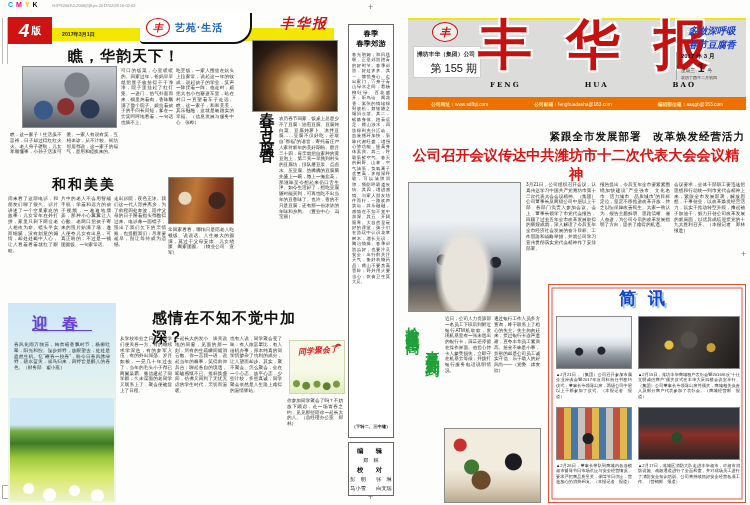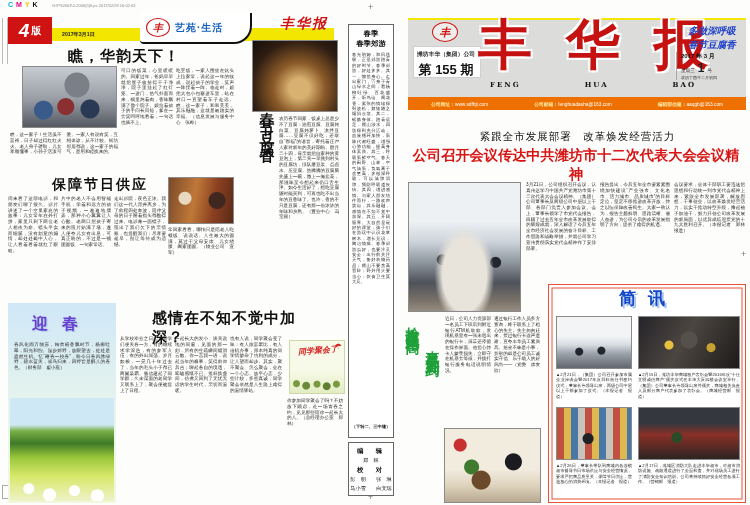--- a/index.html
+++ b/index.html
@@ -61,21 +61,21 @@
   .outing-title{left:350px;top:29px;width:42px;text-align:center;font-size:7.4px;font-weight:bold;line-height:1.35;color:#111;}
   .outing-body{left:352px;top:52px;width:38px;height:368px;font-size:4.3px;}
   .outing-jump{left:350px;top:424px;width:42px;text-align:center;font-size:4.3px;font-weight:bold;}
   .credits-box{left:348px;top:442px;width:46px;height:54px;border:1px solid #666;background:#fff;box-sizing:border-box;
                display:flex;flex-direction:column;align-items:center;justify-content:center;gap:1.5px;}
   .credits-box .lab{font-size:6.4px;font-weight:bold;letter-spacing:3px;color:#111;}
   .credits-box .nm{font-size:5.2px;color:#222;}
   
   .spring-box{left:8px;top:303px;width:108px;height:200px;background:linear-gradient(180deg,#cfe7f7 0%,#e8f5ec 55%,#f2f8dc 100%);}
   .spring-title{left:18px;top:314px;width:88px;text-align:center;font-size:16px;font-weight:bold;letter-spacing:14px;
-                color:#6a3fd0;text-shadow:1.2px 1.2px 0 #aed4ee;}
+                color:#6a3fd0;text-shadow:1.2px 1.2px 0 #aed4ee;text-decoration:underline;}
   .spring-body{left:14px;top:342px;width:96px;height:54px;font-size:4.6px;}
   .ph-meadow{left:10px;top:398px;width:104px;height:103px;border:none;
      background:radial-gradient(circle at 18% 88%,#fff 0 5px,rgba(0,0,0,0) 6px),
                 radial-gradient(circle at 38% 94%,#fff 0 6px,rgba(0,0,0,0) 7px),
                 radial-gradient(circle at 62% 90%,#fff 0 5px,rgba(0,0,0,0) 6px),
                 radial-gradient(circle at 84% 95%,#fff 0 6px,rgba(0,0,0,0) 7px),
                 linear-gradient(180deg,#cfe8f5 0 26%,#7ab048 32%,#3f7a28 44%,#9ac83a 58%,#d8e86a 76%,#eef2c8 100%);}
   
   .h-reunion{left:152px;top:309px;width:164px;font-size:15px;font-weight:bold;letter-spacing:1px;color:#101010;}
   .reu-col1{left:120px;top:336px;width:52px;height:160px;}
@@ -88,39 +88,39 @@
                 radial-gradient(circle at 50% 83%,#7a9a40 0 3px,rgba(0,0,0,0) 4px),
                 radial-gradient(circle at 68% 87%,#5f7f30 0 3.4px,rgba(0,0,0,0) 4.4px),
                 radial-gradient(circle at 86% 83%,#7a9a40 0 3px,rgba(0,0,0,0) 4px),
                 linear-gradient(180deg,#f8fae9 0 55%,#e2edc2 100%);}
   .reunion-script{position:absolute;left:8px;top:4px;font-size:8px;font-weight:bold;font-style:italic;color:#d42020;transform:rotate(-5deg);white-space:nowrap;}
   .reunion-umb{position:absolute;right:2px;top:1px;font-size:8px;color:#d42020;}
   
   .mast-gray{left:408px;top:18px;width:338px;height:78px;background:#dcdcda;border-top:2px solid #f3e600;}
   .mast-whitebox{left:413px;top:46px;width:66px;height:30px;background:#fff;border:1px solid #cfcfcf;}
   .mast-company{left:415px;top:50px;width:62px;text-align:center;font-size:5.8px;font-weight:bold;color:#222;}
-  .mast-issue{left:415px;top:61px;width:62px;text-align:center;font-size:13px;font-weight:bold;color:#111;}
+  .mast-issue{left:415px;top:61px;width:62px;text-align:right;font-size:11px;font-weight:normal;color:#111;}
   .mast-logo{left:432px;top:22px;width:24px;height:18px;border:1.6px solid #cf1212;border-radius:50%;color:#cf1212;
              display:flex;align-items:center;justify-content:center;font-size:11px;font-weight:bold;font-style:italic;background:rgba(255,255,255,.5);}
   .mast-title{left:478px;top:12px;width:230px;height:66px;display:flex;justify-content:space-between;align-items:center;
               font-size:54px;font-weight:bold;color:#c61111;
               text-shadow:2px 2px 0 #fff,-2px -2px 0 #fff,2px -2px 0 #fff,-2px 2px 0 #fff;}
   .mast-pinyin{left:490px;top:80px;width:206px;display:flex;justify-content:space-between;
                font-size:7px;font-weight:bold;letter-spacing:2px;color:#111;}
   .mast-slogan{left:680px;top:24px;width:64px;font-size:9.5px;font-weight:bold;font-style:italic;color:#2143c8;line-height:1.5;text-align:center;}
   .mast-datebox{left:676px;top:52px;width:68px;border-left:1px solid #aaa;padding-left:4px;box-sizing:border-box;}
   .mast-datebox .d1{font-size:6px;font-weight:bold;color:#111;}
   .mast-datebox .d2{font-size:4.6px;color:#222;display:flex;align-items:baseline;gap:3px;}
   .mast-datebox .big{font-size:12px;font-weight:bold;}
   .mast-datebox .d3{font-size:4px;color:#333;}
   .contact-bar{left:408px;top:97px;width:338px;height:13px;background:#ee7000;display:flex;align-items:center;justify-content:space-around;}
   .contact-bar .seg{font-size:4.8px;color:#fff;white-space:nowrap;}
   .contact-bar .lab{color:#ffe9a0;font-weight:bold;}
   
-  .kicker{left:410px;top:130px;width:335px;text-align:center;font-size:10.5px;font-weight:normal;color:#111;letter-spacing:1px;}
+  .kicker{left:410px;top:130px;width:335px;text-align:right;font-size:10.5px;font-weight:bold;color:#111;letter-spacing:1px;}
   .headline{left:406px;top:146px;width:340px;text-align:center;font-size:14.2px;font-weight:bold;color:#d81414;}
   .ph-meeting{left:408px;top:182px;width:113px;height:130px;
      background:radial-gradient(ellipse at 50% 72%,#e8e4dc 0 22px,rgba(0,0,0,0) 30px),
                 radial-gradient(circle at 30% 60%,#23262e 0 5px,rgba(0,0,0,0) 6px),
                 radial-gradient(circle at 55% 58%,#23262e 0 5px,rgba(0,0,0,0) 6px),
                 radial-gradient(circle at 78% 62%,#23262e 0 5px,rgba(0,0,0,0) 6px),
                 linear-gradient(180deg,#eef1f4 0 30%,#ccd3da 46%,#8e969e 62%,#4e525a 78%,#7a7268 92%,#968c80 100%);}
   .lead-colA{left:526px;top:182px;width:70px;height:130px;}
   .lead-colB{left:600px;top:182px;width:70px;height:97px;}
   .lead-colC{left:674px;top:182px;width:71px;height:97px;}
@@ -191,21 +191,21 @@
       <span class="section-name">艺苑·生活</span>
     </div>
     <div class="abs paper-small serif">丰华报</div>
 
     <div class="abs h-family serif">瞧，华韵天下！</div>
     <div class="abs photo ph-family"></div>
     <div class="abs micro fam-col1">可口的饭菜，心里暖暖的。回家过年，爸妈早早就把屋子收拾得干干净净，院子里挂起了红灯笼。一进门，热气扑面而来，锅里炖着肉，香味飘满了整个院子。娘拉着孩子的手问长问短，爹在一旁笑呵呵地看着，一句话也插不上。</div>
     <div class="abs micro fam-col2">吃罢饭，一家人围坐在炕头上拉家常，说起这一年的收成，说起孩子的学业，笑声一阵接着一阵。临走时，娘把大包小包塞进车里，站在村口一直望着车子走远。瞧，这一家子，和和美美，其乐融融，这就是最踏实的幸福。（信息发展与服务中心　张晔）</div>
     <div class="abs micro fam-col3">瞧，这一家子！生活虽不富裕，日子却过得红红火火。老人身子硬朗，儿女孝顺懂事，小孙子活泼可爱。一家人有说有笑，互相体谅，从不计较。街坊邻居都说，这一家子的福气，是用和睦换来的。</div>
 
-    <div class="abs h-movie serif">保障节日供应</div>
+    <div class="abs h-movie serif">和和美美</div>
     <div class="abs photo ph-movie"></div>
     <div class="abs micro mov-col1">周末看了这部电影，和朋友们聊了很久。影片讲述了一个空巢家庭的故事：儿女常年在外打拼，家里只剩下两位老人相依为命。镜头平实而细腻，没有刻意的煽情，却处处戳中人心，让人看着看着就红了眼眶。</div>
     <div class="abs micro mov-col2">片中的老人不会用智能手机，学着和远方的孩子视频，一遍遍地摆弄，那种小心翼翼让人心酸。老两口把孩子寄来的照片贴满了墙，逢人便夸儿女有出息，可真正盼的，不过是一顿团圆饭、一句家常话。</div>
     <div class="abs micro mov-col3">走出影院，夜色正浓。我们这一代人背井离乡，为了前程四处奔波，陪伴父母的日子掰着指头都数得过来。电影像一面镜子，照出了我们欠下的亲情账，也提醒我们：尽孝要趁早，别让等待成为遗憾。</div>
     <div class="abs micro mov-col4">常回家看看，哪怕只是陪老人吃顿饭、说说话。人生最大的圆满，莫过于父母安康、儿女绕膝、阖家团圆。（物业公司　宣军）</div>
 
     <div class="abs photo ph-tofu"></div>
     <div class="abs v-tofu serif">春节豆腐香</div>
     <div class="abs micro tofu-col">农历春节回家，饭桌上总是少不了豆腐：油煎豆腐、豆腐炖白菜、豆腐炖萝卜、凉拌豆腐……豆腐不仅好吃，还取自“都福”的谐音，寄托着庄户人家对新年的美好期盼。腊月二十四，母亲就把自家种的黄豆泡上，第二天一早挑到村头的豆腐坊，排队磨豆浆、点卤水、压豆腐。热腾腾的豆腐脑先盛上一碗，撒上一撮韭花，那滋味至今想起来仍口舌生津。如今生活好了，想吃豆腐随时能买到，可再也吃不出当年的豆香味了。也许，香的不只是豆腐，还有那一份浓浓的年味和乡愁。（置业中心　冯宝丽）</div>
 

